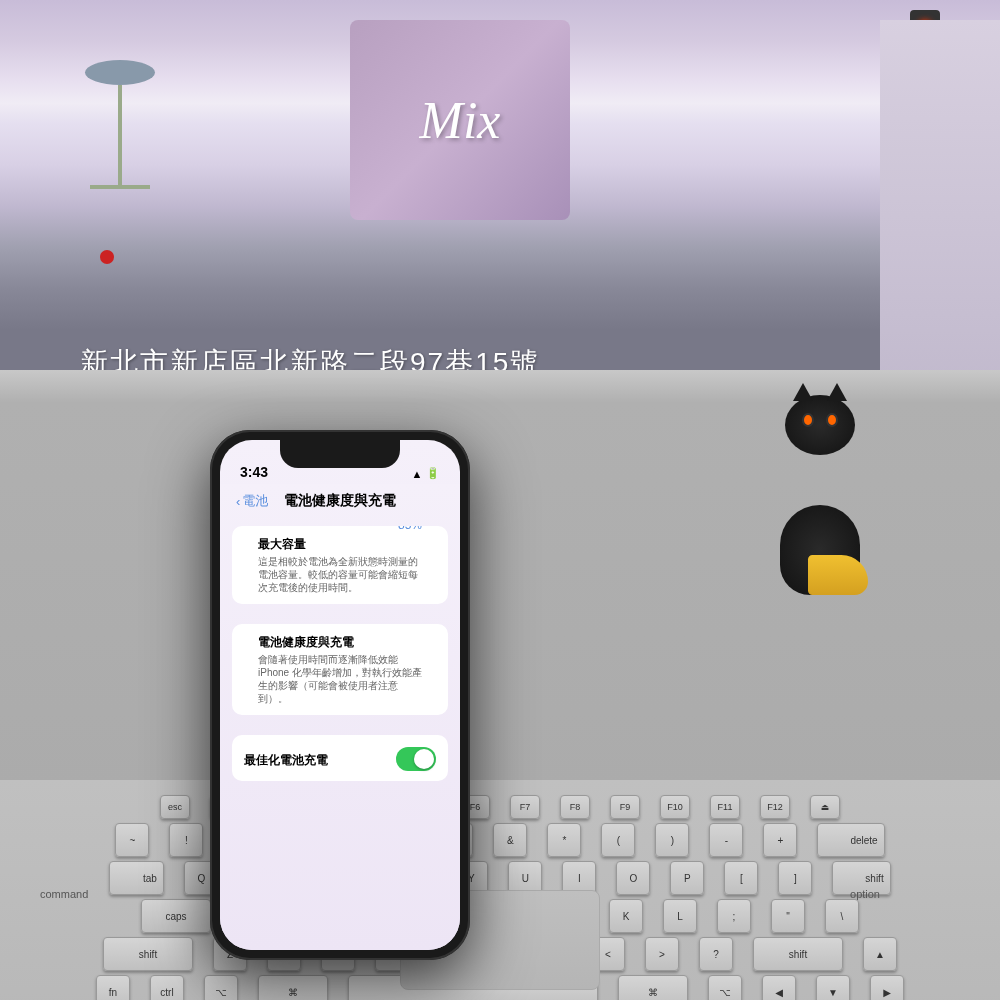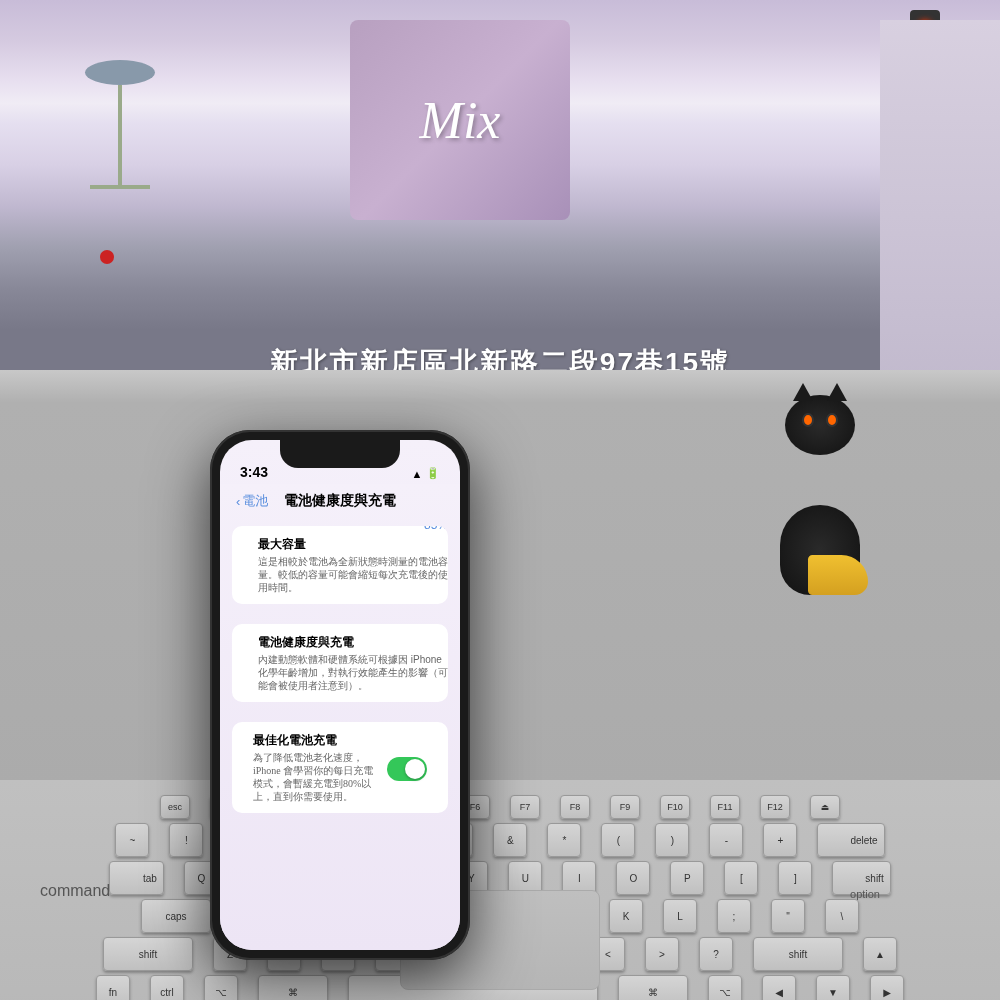--- a/index.html
+++ b/index.html
@@ -110,23 +110,23 @@
       background: #9aaa8a;
       margin: 0 auto;
     }
 
     
     .address-overlay {
       position: absolute;
       bottom: 30px;
       left: 80px;
       right: 80px;
-      text-align: center;
+      text-align: left;
       font-size: 28px;
-      font-weight: 700;
+      font-weight: 400;
       color: white;
       text-shadow: 1px 1px 3px rgba(0,0,0,0.4);
       letter-spacing: 2px;
     }
 
     
     .macbook-notch {
       position: absolute;
       top: 370px;
       left: 0; right: 0;
@@ -300,23 +300,22 @@
     }
 
     .setting-card {
       background: white;
       border-radius: 10px;
       margin-bottom: 8px;
       overflow: hidden;
     }
 
     .setting-row {
-      padding: 10px 0;
+      padding: 10px 26px;
       border-bottom: 0.5px solid #e0e0e0;
-      margin-left: 26px;
     }
 
     .setting-row:last-child {
       border-bottom: none;
     }
 
     .setting-label {
       font-size: 12px;
       font-weight: 600;
       color: #000;
@@ -333,24 +332,23 @@
 
     .setting-desc {
       font-size: 10px;
       color: #666;
       line-height: 1.3;
       margin-top: 2px;
     }
 
     .toggle-row {
       display: flex;
-      align-items: center;
+      align-items: flex-end;
       justify-content: space-between;
-      padding: 10px 21px;
-      font-family: Liberation Serif, serif;
+      padding: 10px 12px;
     }
 
     .toggle-text { flex: 1; margin-right: 8px; }
 
     .toggle-switch {
       width: 40px;
       height: 24px;
       background: #34c759;
       border-radius: 12px;
       position: relative;
@@ -612,21 +610,21 @@
         <div class="key space"></div>
         <div class="key wider">⌘</div>
         <div class="key">⌥</div>
         <div class="key">◀</div>
         <div class="key">▼</div>
         <div class="key">▶</div>
       </div>
 
     </div>
 
-    <div style="position:absolute; bottom: 120px; left: 60px; font-size: 16px; color: #555;">command</div>
+    <div style="position:absolute; bottom: 120px; left: 60px; font-size: 11px; color: #555;">command</div>
     <div style="position:absolute; bottom: 120px; right: 140px; font-size: 11px; color: #555;">option</div>
 
     <div class="touchpad"></div>
   </div>
 </div>
 
 <div class="iphone">
   <div class="iphone-screen">
 
     <div class="iphone-notch"></div>
@@ -657,31 +655,30 @@
             <div class="setting-label">最大容量</div>
             <div class="setting-desc">這是相較於電池為全新狀態時測量的電池容量。較低的容量可能會縮短每次充電後的使用時間。</div>
           </div>
         </div>
       </div>
 
       <div class="settings-section">
         <div class="setting-card">
           <div class="setting-row">
             <div class="setting-label">電池健康度與充電</div>
-            <div class="setting-desc">內建動態軟體和硬體系統可根據因 iPhone 化學年齡增加，對執行效能產生的影響（可能會被使用者注意到）。</div>
+            <div class="setting-desc">會隨著使用時間而逐漸降低效能 iPhone 化學年齡增加，對執行效能產生的影響（可能會被使用者注意到）。</div>
           </div>
         </div>
       </div>
 
       <div class="settings-section">
         <div class="setting-card">
           <div class="toggle-row">
             <div class="toggle-text">
               <div class="setting-label">最佳化電池充電</div>
-              <div class="setting-desc">為了降低電池老化速度，iPhone 會學習你的每日充電模式，會暫緩充電到80%以上，直到你需要使用。</div>
             </div>
             <div class="toggle-switch">
               <div class="toggle-thumb"></div>
             </div>
           </div>
         </div>
       </div>
 
     </div>
   </div>

